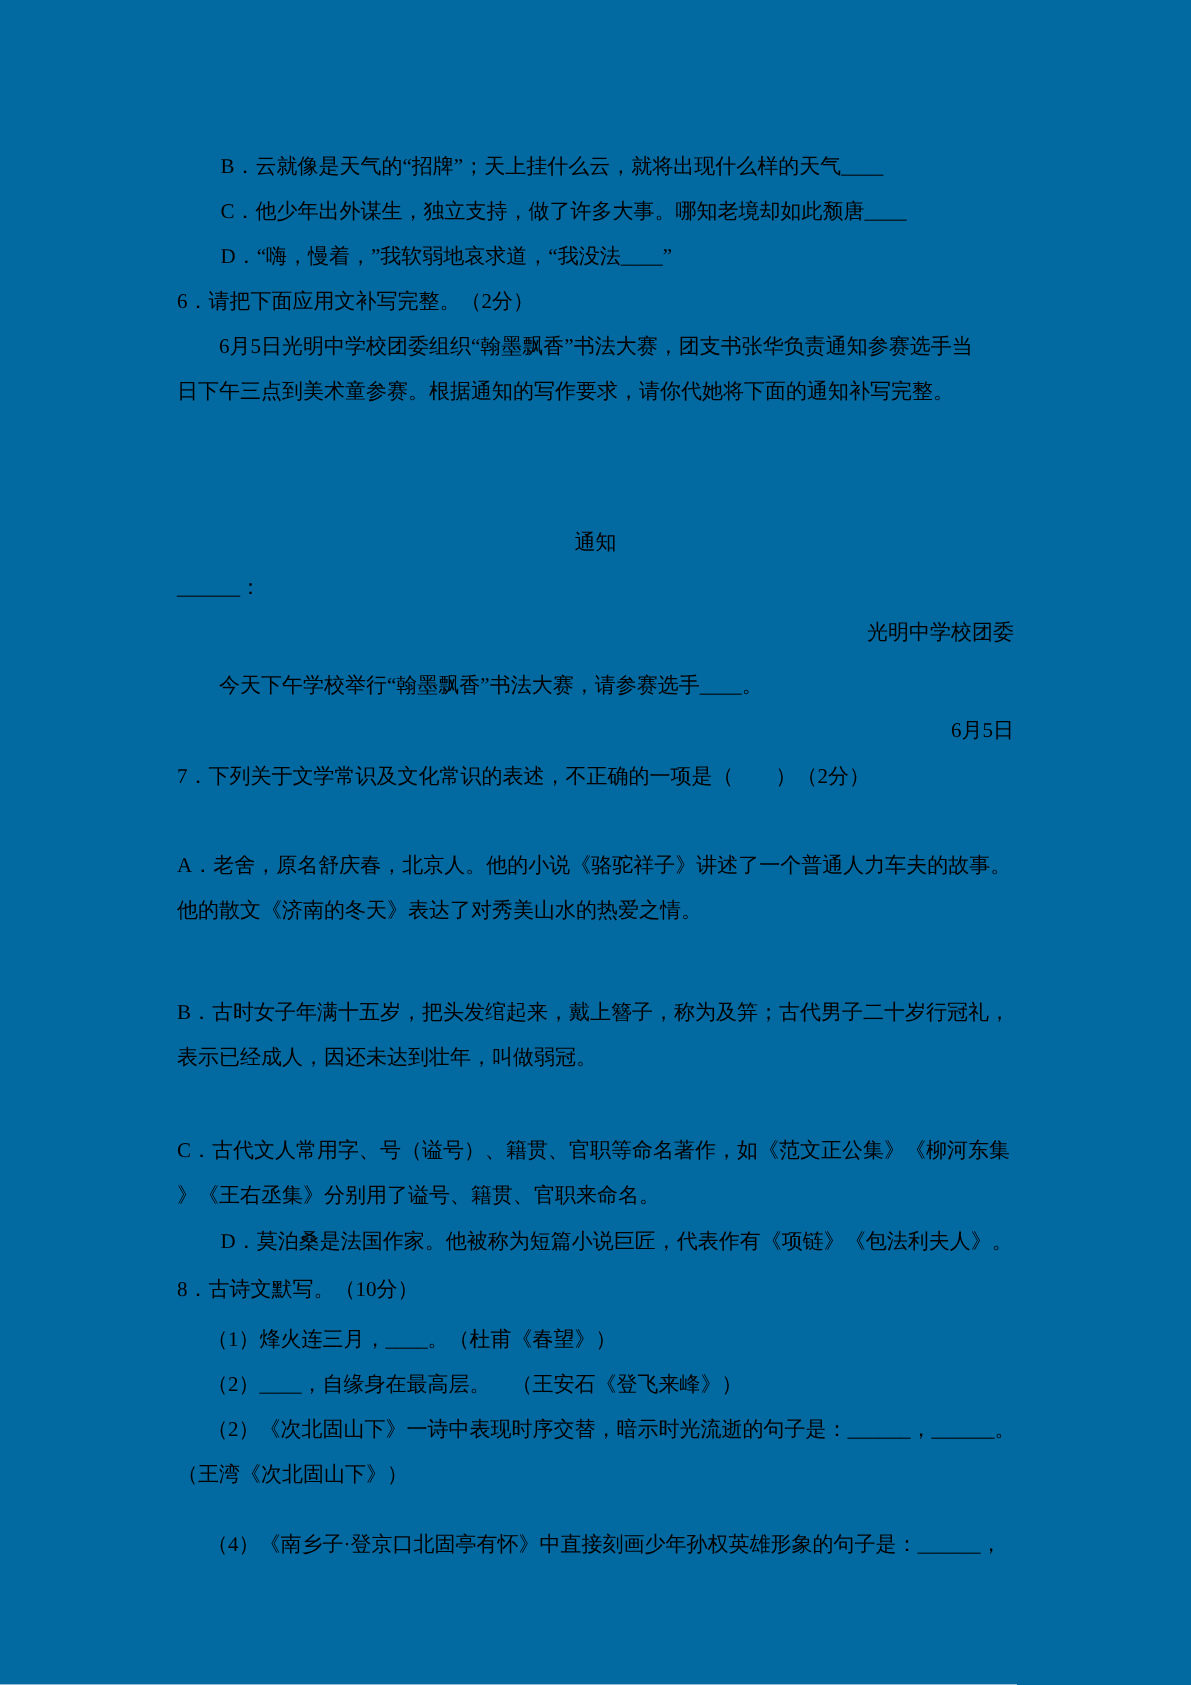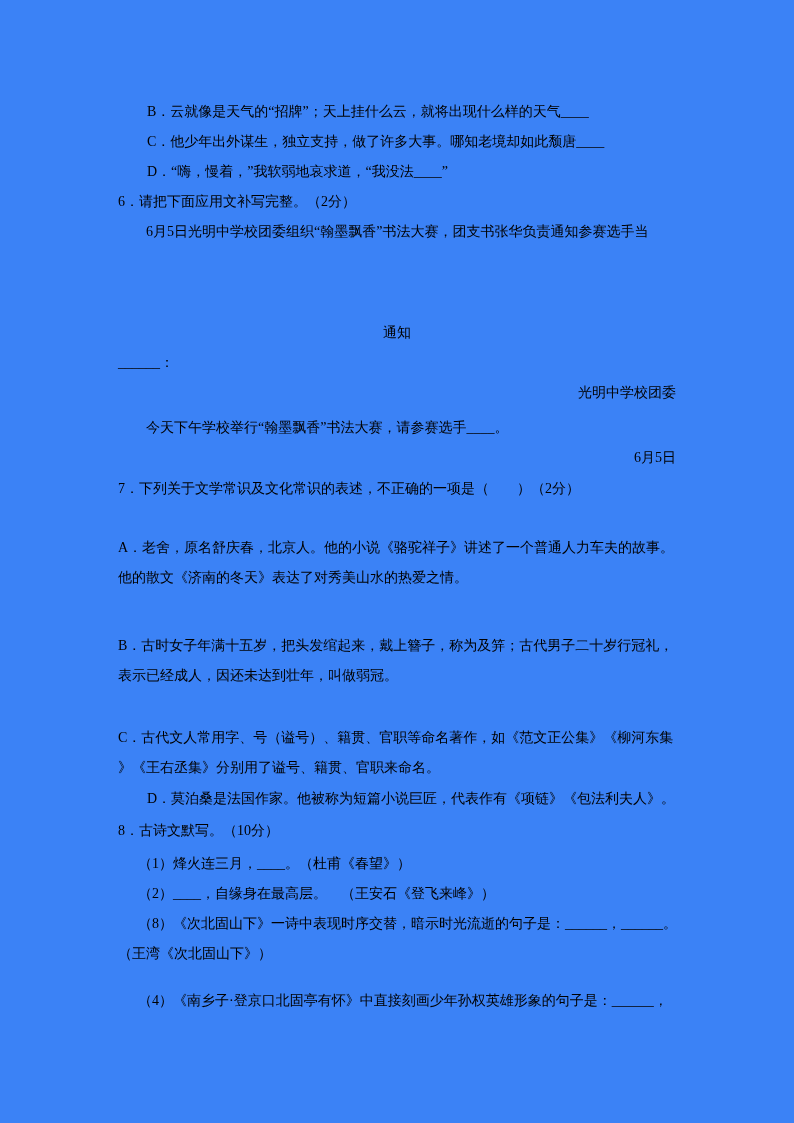--- a/index.html
+++ b/index.html
@@ -1,21 +1,21 @@
 <!DOCTYPE html>
 <html><head>
 <meta charset="utf-8">
 <style>
   html, body { margin: 0; padding: 0; background: #ffffff; }
   .page {
     position: relative;
     width: 794px;
     height: 1123px;
     margin: 0 auto;
-    background: #3b82f6;
+    background: #0369a1;
     color: #000000;
     font-family: "Liberation Serif", "DejaVu Serif", serif;
     font-size: 14px;
     line-height: 30px;
     box-sizing: border-box;
     padding: 97px 118px 0 118px;
     overflow: hidden;
   }
   .para { margin: 0; }
   .line { display: block; white-space: nowrap; }
@@ -44,20 +44,21 @@
 
 <div class="page">
 
   <div class="para ind-opt">B．云就像是天气的“招牌”；天上挂什么云，就将出现什么样的天气____</div>
   <div class="para ind-opt">C．他少年出外谋生，独立支持，做了许多大事。哪知老境却如此颓唐____</div>
   <div class="para ind-opt">D．“嗨，慢着，”我软弱地哀求道，“我没法____”</div>
 
   <div class="para" id="q6-stem">6．请把下面应用文补写完整。（2分）</div>
   <div class="para first-ind-28" id="q6-intro">
     <span class="line">6月5日光明中学校团委组织“翰墨飘香”书法大赛，团支书张华负责通知参赛选手当</span>
+    <span class="line">日下午三点到美术童参赛。根据通知的写作要求，请你代她将下面的通知补写完整。</span>
   </div>
 
   <div class="para center" id="notice-title">通知</div>
   <div class="para" id="notice-salutation">______：</div>
   <div class="para right" id="notice-signature">光明中学校团委</div>
   <div class="para ti-28" id="notice-body">今天下午学校举行“翰墨飘香”书法大赛，请参赛选手____。</div>
   <div class="para right" id="notice-date">6月5日</div>
 
   <div class="para" id="q7-stem">7．下列关于文学常识及文化常识的表述，不正确的一项是（　　）（2分）</div>
   <div class="para" id="q7-opt-a">
@@ -71,18 +72,18 @@
   <div class="para" id="q7-opt-c">
     <span class="line">C．古代文人常用字、号（谥号）、籍贯、官职等命名著作，如《范文正公集》《柳河东集</span>
     <span class="line">》《王右丞集》分别用了谥号、籍贯、官职来命名。</span>
   </div>
   <div class="para ind-opt" id="q7-opt-d">D．莫泊桑是法国作家。他被称为短篇小说巨匠，代表作有《项链》《包法利夫人》。</div>
 
   <div class="para" id="q8-stem">8．古诗文默写。（10分）</div>
   <div class="para ind-sub" id="q8-item-1">（1）烽火连三月，____。（杜甫《春望》）</div>
   <div class="para ind-sub" id="q8-item-2">（2）____，自缘身在最高层。　（王安石《登飞来峰》）</div>
   <div class="para first-ind-20" id="q8-item-3">
-    <span class="line">（8）《次北固山下》一诗中表现时序交替，暗示时光流逝的句子是：______，______。</span>
+    <span class="line">（2）《次北固山下》一诗中表现时序交替，暗示时光流逝的句子是：______，______。</span>
     <span class="line">（王湾《次北固山下》）</span>
   </div>
   <div class="para ind-sub" id="q8-item-4">（4）《南乡子·登京口北固亭有怀》中直接刻画少年孙权英雄形象的句子是：______，</div>
 
 </div>
 
 </body></html>

